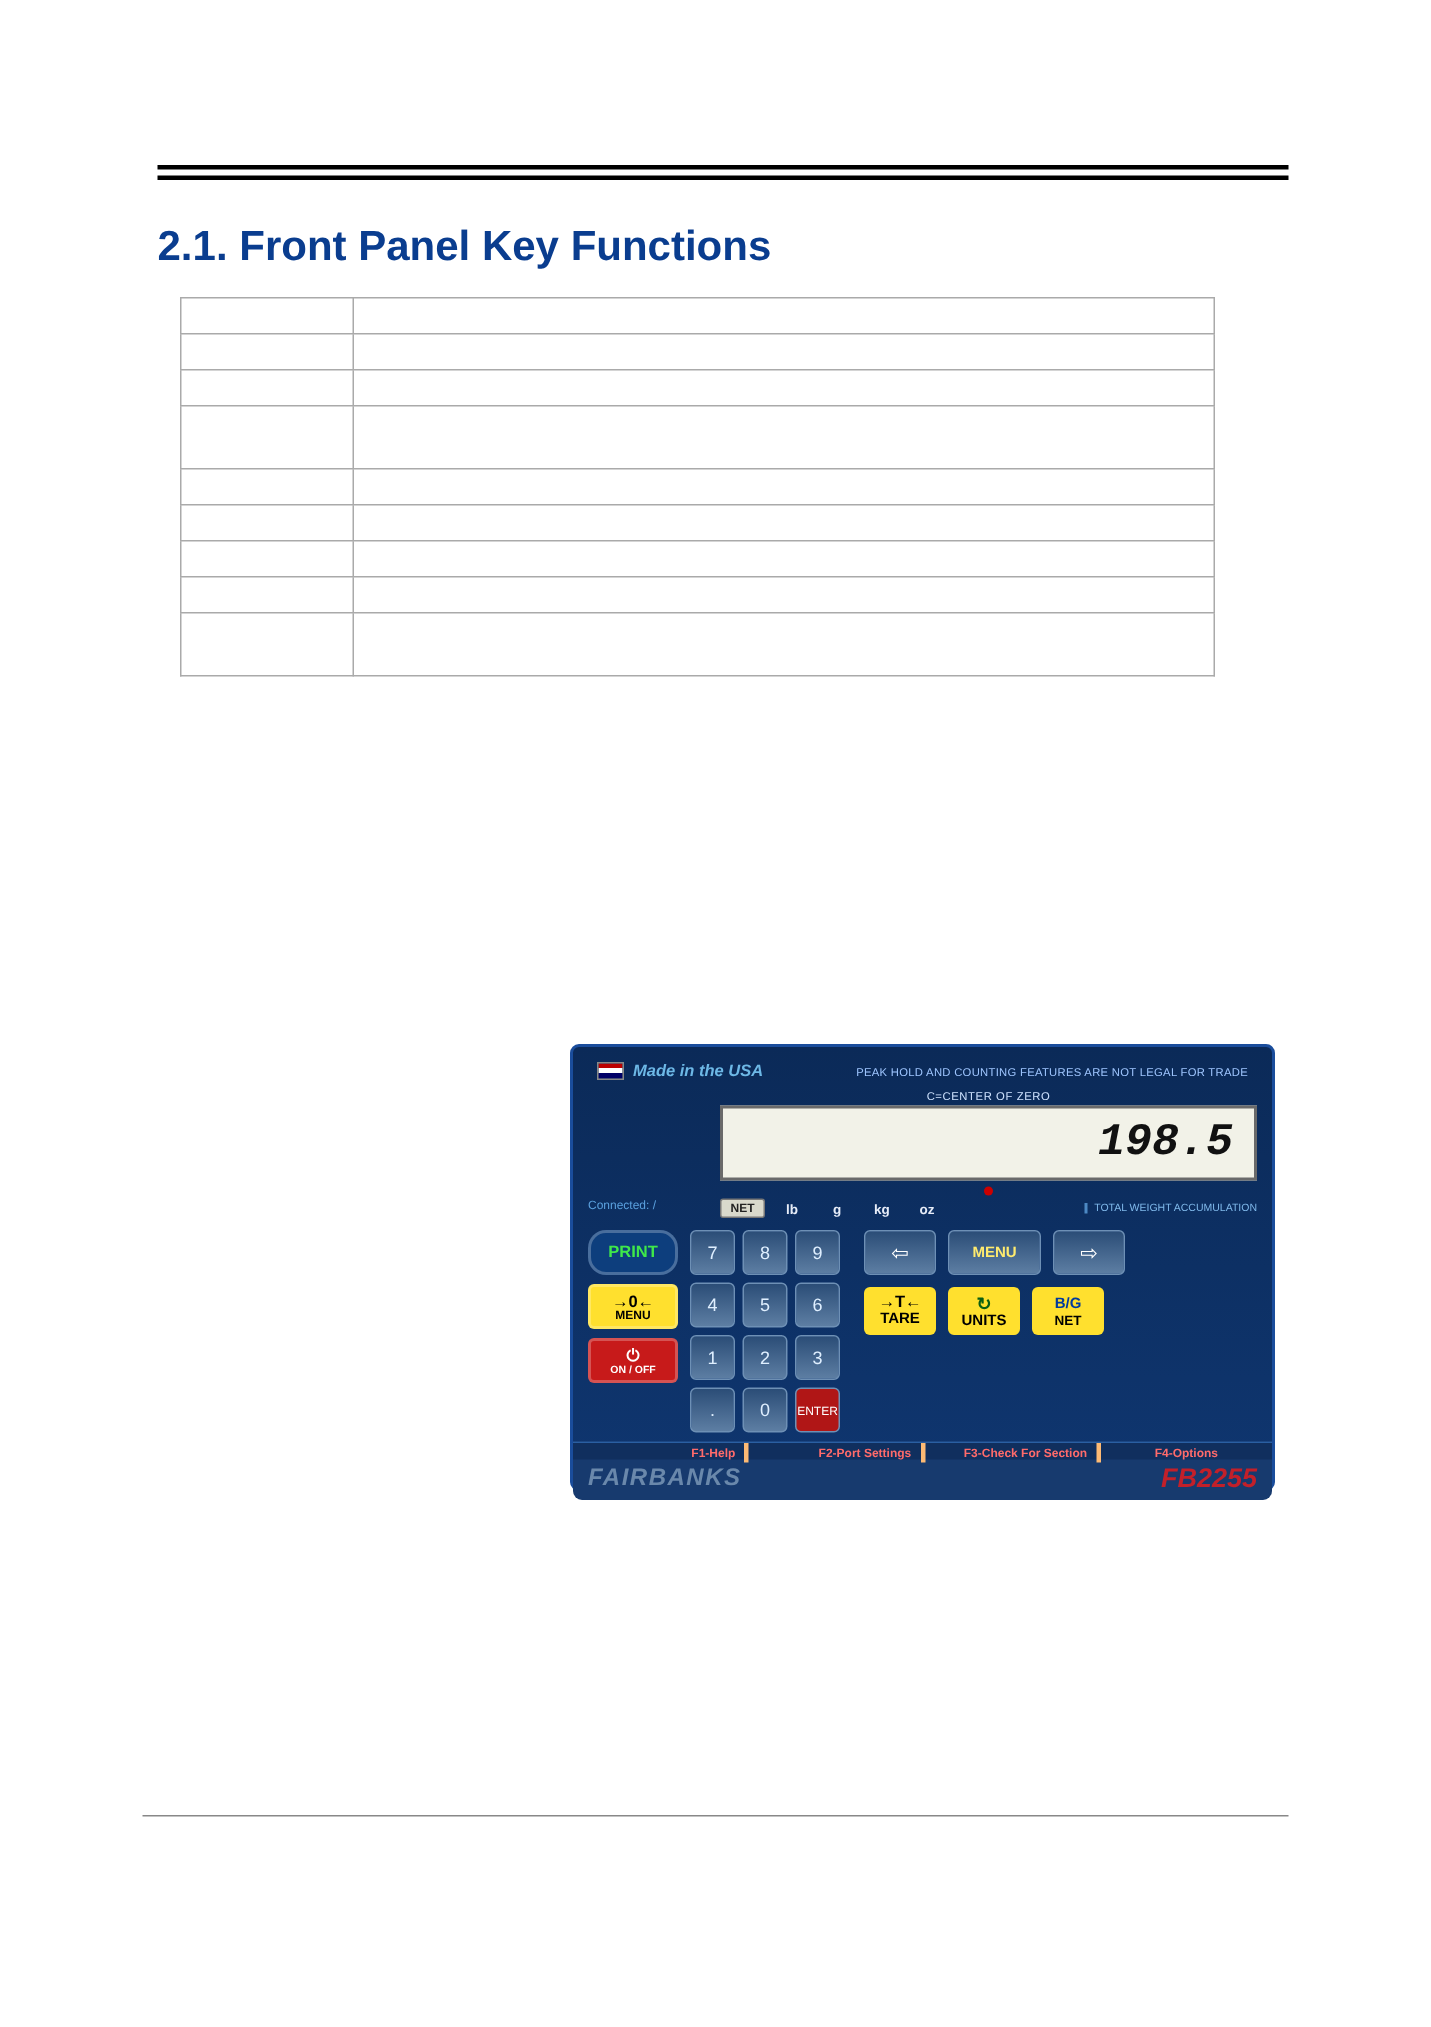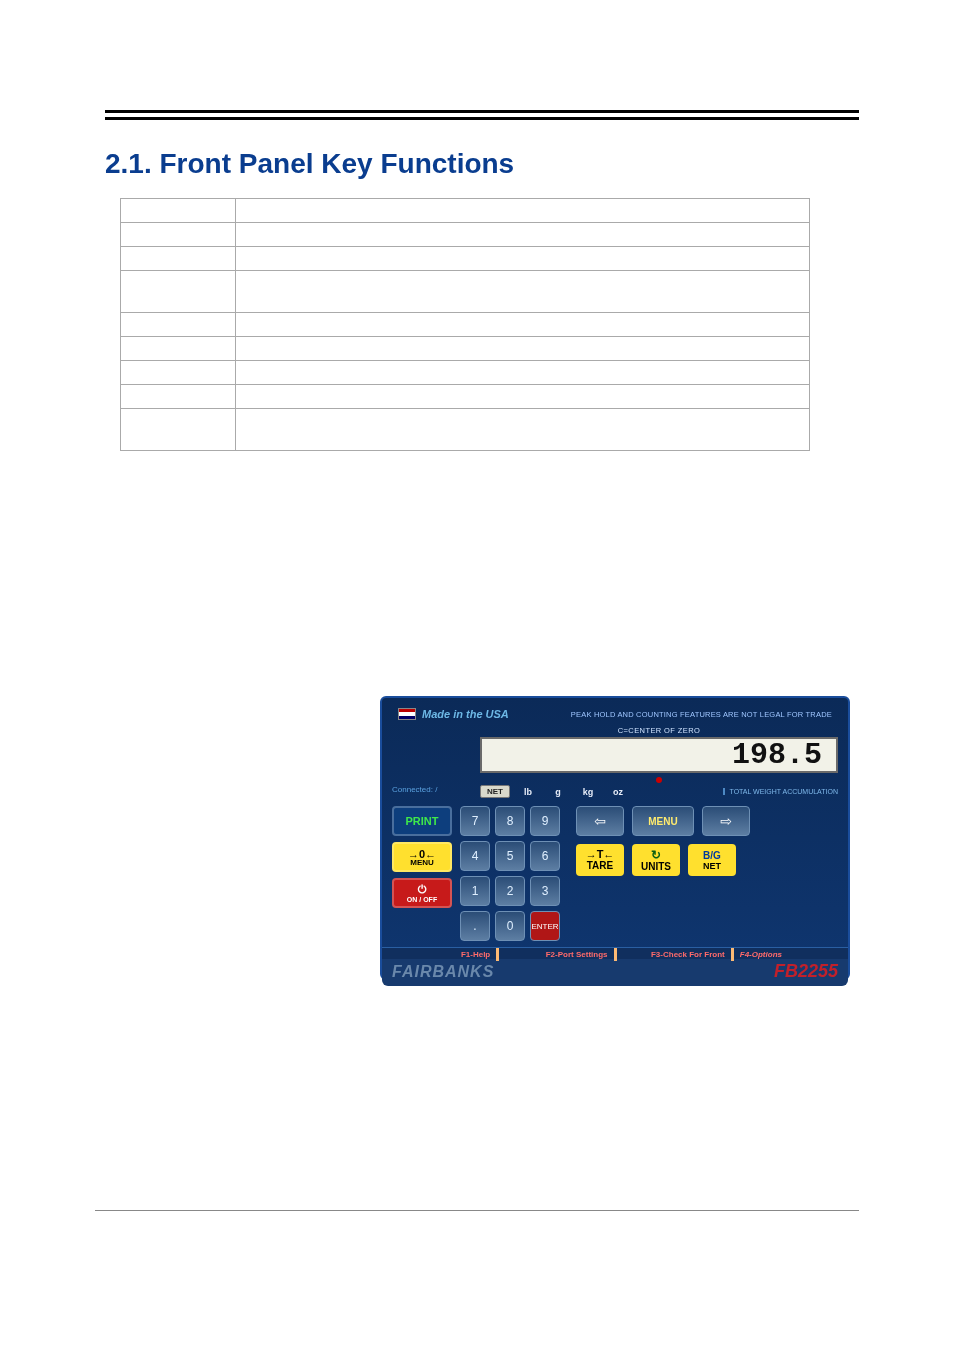--- a/index.html
+++ b/index.html
@@ -18,30 +18,30 @@
   .device { width: 470px; background: linear-gradient(#0b2a58,#0f3670); border: 2px solid #1a4d9c; border-radius: 6px; padding: 10px 10px 2px 10px; color: #cfe3ff; font-family: Arial, sans-serif; }
   .dev-header { display:flex; align-items:center; justify-content: space-between; padding: 0 6px 6px 6px; font-size: 9px; }
   .dev-header .left { display:flex; align-items:center; gap:6px; color:#6db8e6; font-style: italic; font-weight: bold; font-size: 11px; }
   .flag { width:18px; height:12px; background: linear-gradient(#b00 33%, #fff 33% 66%, #006 66%); border:1px solid #888; }
   .warn { color:#9fc6ff; font-size:7.5px; letter-spacing:0.2px; }
   .dev-body { display:flex; gap:8px; }
   .dev-left { width: 80px; display:flex; flex-direction:column; justify-content:flex-end; padding-bottom: 4px; }
   .connected { color:#5aa0de; font-size:8px; margin-top: 26px; }
   .display-area { flex:1; }
   .lcd-head { color:#cfe3ff; font-size:7.5px; text-align:center; margin-bottom:2px; letter-spacing:0.4px; }
-  .lcd { background:#f2f2e8; border: 2px solid #6a6a6a; height: 36px; display:flex; align-items:center; justify-content:flex-end; padding: 0 14px; font-family: "Courier New", monospace; font-size: 30px; font-weight:700; color:#111; }
+  .lcd { background:#f2f2e8; border: 2px solid #6a6a6a; height: 50px; display:flex; align-items:center; justify-content:flex-end; padding: 0 14px; font-family: "Courier New", monospace; font-size: 30px; font-weight:700; color:#111;font-style:italic; }
   .z-marker { width:6px; height:6px; background:#c00; border-radius:50%; margin: 4px auto 0; }
   .lcd-annun { display:flex; gap:6px; align-items:center; margin-top:2px; }
   .annun-net { background:#d9d9cc; color:#222; font-size:8px; padding:1px 6px; border-radius:2px; border:1px solid #777; font-weight:bold; }
   .annun-unit { color:#e6ecf8; font-size:9px; font-weight:bold; width:24px; text-align:center; }
   .accum { margin-left:auto; color:#7fb8ea; font-size:7px; line-height:1; border-left: 2px solid #4d89c4; padding-left:4px; }
   .key-rows { display:flex; gap:8px; margin-top: 8px; align-items:flex-start; }
   .col-actions { display:flex; flex-direction:column; gap:6px; }
   .btn { width: 60px; height: 30px; border-radius:4px; display:flex; flex-direction:column; align-items:center; justify-content:center; font-weight:bold; font-size:11px; border: 2px solid rgba(255,255,255,0.25); }
-  .btn-blue { background:#0d3e7d; color:#3fe84a; }
+  .btn-blue { background:#0d3e7d; color:#3fe84a;border-radius:12px; }
   .btn-yellow { background:#ffe02e; color:#000; }
   .btn-yellow .sub { font-size:8px; font-weight:bold; margin-top:-2px; }
   .btn-red { background:#c71a1a; color:#fff; }
   .btn-red .sub { font-size:7px; }
   .numpad { display:grid; grid-template-columns: repeat(3, 30px); grid-auto-rows:30px; gap:5px; }
   .np { background: linear-gradient(#2b4d77,#5d7ea3); color:#dfefff; display:flex; align-items:center; justify-content:center; border-radius:4px; font-size:12px; border:1px solid #6e90b5; }
   .np-enter { background:#b01616; color:#fff; font-size:8px; }
   .nav-row { display:flex; gap:8px; margin-left:8px; flex-direction:column; }
   .nav-top { display:flex; gap:8px; }
   .nav-btn { width:48px; height:30px; background: linear-gradient(#2b4d77,#5d7ea3); border-radius:4px; display:flex; align-items:center; justify-content:center; color:#fff; border:1px solid #6e90b5; font-size:14px; }
@@ -49,21 +49,21 @@
   .nav-bottom { display:flex; gap:8px; }
   .fn-btn { width:48px; height:32px; border-radius:4px; display:flex; flex-direction:column; align-items:center; justify-content:center; font-weight:bold; font-size:10px; }
   .tare { background:#ffe02e; color:#000; }
   .tare .sym { font-size:11px; line-height:1; }
   .units { background:#ffe02e; color:#000; }
   .units .sym { font-size:12px; line-height:1; color:#0b5e12; }
   .bgnet { background:#ffe02e; color:#003a9e; }
   .bgnet .line2 { color:#000; font-size:9px; }
   .fk-bar { display:flex; background:#102f5e; margin: 6px -10px -2px -10px; border-top:1px solid #2a5fa2; font-size:8px; }
   .fk { flex:1; color:#ff6b6b; text-align:right; padding:2px 6px; border-right:3px solid #fdba74; font-weight:bold; }
-  .fk:last-child { border-right:none; text-align:left;font-style:italic; }
+  .fk:last-child { border-right:none; text-align:center; }
   .brandbar { background:#173a6e; margin: 0 -10px -10px -10px; border-bottom-left-radius:6px; border-bottom-right-radius:6px; padding: 2px 10px 4px 10px; display:flex; justify-content:space-between; align-items:center; }
   .brand { font-family: Arial, sans-serif; font-weight:900; font-style:italic; font-size:16px; color:#6a88ab; letter-spacing:1px; }
   .model { font-style:italic; font-weight:900; font-size:18px; color:#c2202a; }
   .footer-rule { position:absolute; left:95px; right:95px; top:1210px; border-top:1px solid #888; }
 </style>
 </head>
 <body>
 
 <div class="page">
   <div class="rule-top"></div>
@@ -197,21 +197,21 @@
             <span>B/G</span>
             <span class="line2">NET</span>
           </div>
         </div>
       </div>
     </div>
 
     <div class="fk-bar">
       <div class="fk">F1-Help</div>
       <div class="fk">F2-Port Settings</div>
-      <div class="fk">F3-Check For Front</div>
+      <div class="fk">F3-Check For Section</div>
       <div class="fk">F4-Options</div>
     </div>
     <div class="brandbar">
       <span class="brand">FAIRBANKS</span>
       <span class="model">FB2255</span>
     </div>
   </div>
 </div>
 
 <div class="footer-rule"></div>

